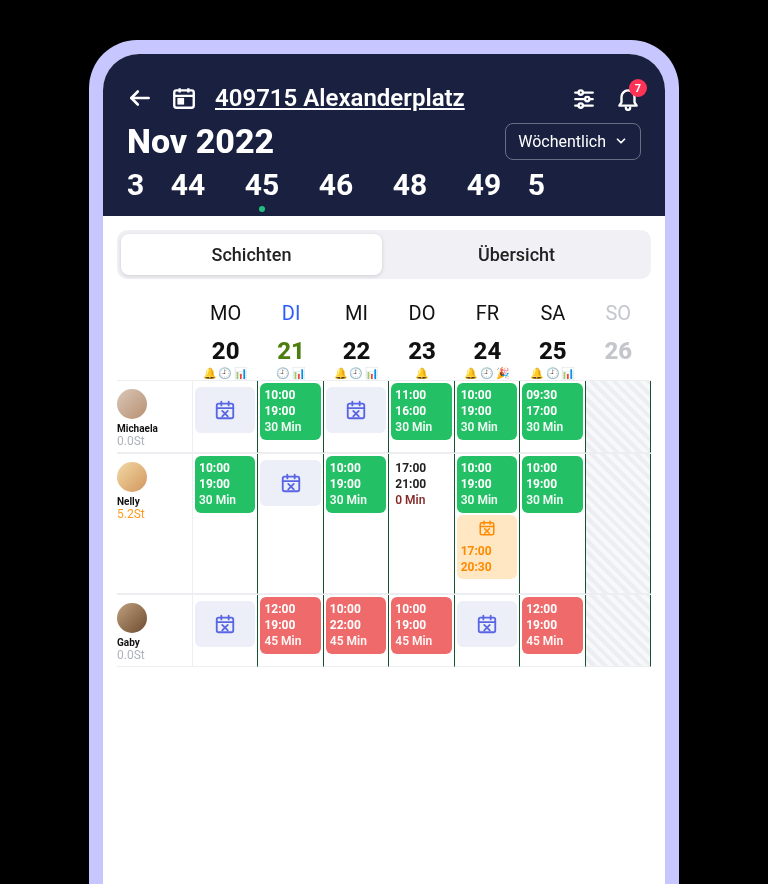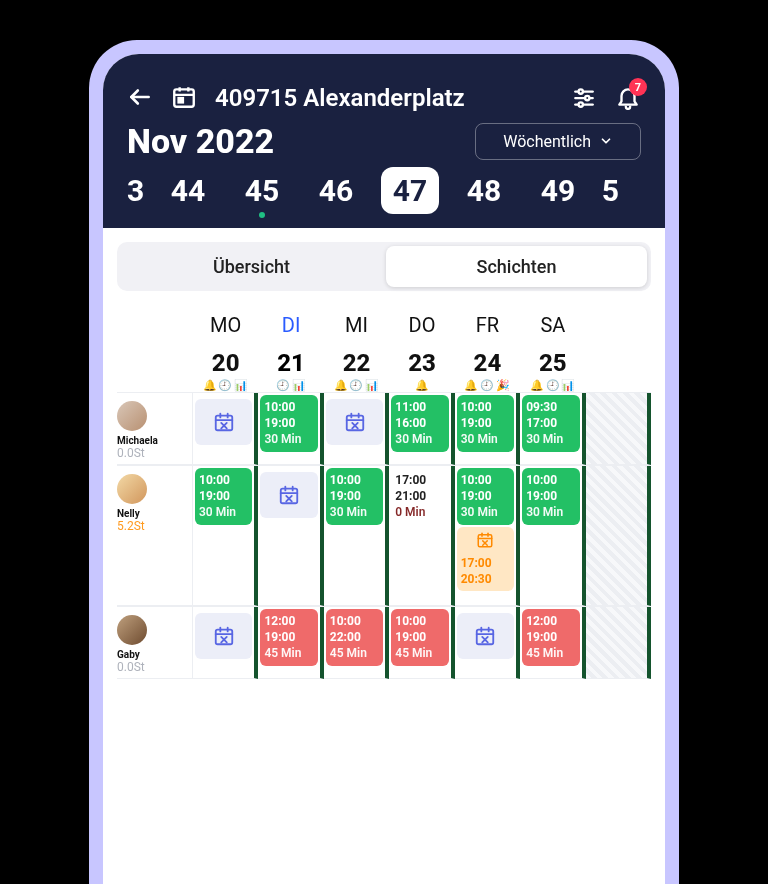--- a/index.html
+++ b/index.html
@@ -28,22 +28,23 @@
     overflow: hidden;
     background: #fff;
   }
   .header {
     background: #1a2140;
     color: #fff;
     padding: 30px 24px 0 24px;
   }
   .topbar {
     display: flex;
-    align-items: flex-start;
+    align-items: center;
     gap: 18px;
+    text-decoration: underline;
   }
   .title {
     font-size: 24px;
     font-weight: 600;
     flex: 1;
     white-space: nowrap;
   }
   .icon { display: inline-flex; align-items: center; justify-content: center; }
   .badge-wrap { position: relative; }
   .badge {
@@ -67,21 +68,21 @@
     justify-content: space-between;
     margin-top: 9px;
   }
   .month {
     font-size: 34px;
     font-weight: 800;
   }
   .view-switch {
     border: 1px solid rgba(255,255,255,0.35);
     border-radius: 8px;
-    padding: 8px 27px;
+    padding: 8px 12px;
     display: flex;
     align-items: center;
     gap: 8px;
     font-size: 16px;
     cursor: pointer;
   }
   .months-row {
     display: flex;
     font-size: 13px;
     font-weight: 700;
@@ -143,21 +144,21 @@
   }
   .day-header {
     display: grid;
     grid-template-columns: 76px repeat(7, 1fr);
     margin-top: 22px;
   }
   .day-col { text-align: center; }
   .day-abbr { font-size: 20px; font-weight: 400; color: #111; }
   .day-abbr.today { color: #2b5cff; }
   .day-num { font-size: 24px; font-weight: 800; margin-top: 12px; color: #111; }
-  .day-num.today { color: #000000; }
+  .day-num.today { color: #4d7c0f; }
   .day-num.dim { color: #c4c6cc; }
   .day-abbr.dim { color: #c4c6cc; }
   .day-icons {
     display: flex;
     justify-content: center;
     gap: 2px;
     margin-top: 2px;
     font-size: 11px;
   }
   .ic-bell { color: #ff3355; }
@@ -181,21 +182,21 @@
     width: 30px; height: 30px; border-radius: 50%;
     background: linear-gradient(135deg,#d9c7b8,#b89071);
     margin-bottom: 4px;
   }
   .avatar.n2 { background: linear-gradient(135deg,#f3d9a6,#d1965c); }
   .avatar.n3 { background: linear-gradient(135deg,#bfa07e,#6e4b2f); }
   .emp-name { font-size: 10px; font-weight: 700; color: #111; }
   .emp-hours { font-size: 12px; color: #aeb2bb; }
   .emp-hours.orange { color: #ff9a1f; }
   .cell {
-    border-right: 4px solid #14532d;
+    border-right: 1px solid #14532d;
     border-bottom: 1px solid #eceef2;
     padding: 2px;
     display: flex;
     flex-direction: column;
     gap: 2px;
     min-height: 72px;
   }
   .cell.stripes {
     background: repeating-linear-gradient(45deg,#f7f8fa,#f7f8fa 4px,#eceef2 4px,#eceef2 8px);
   }
@@ -281,31 +282,30 @@
           </span>
         </div>
       </div>
 
 
       <div class="weeks-row" id="weeks-row">
           <div class="wk-edge-l"><span>3</span></div>
           <div class="wk"><span>44</span></div>
           <div class="wk"><span>45</span><div class="dot"></div></div>
           <div class="wk"><span>46</span></div>
-          <div class="wk selected"><span>47</span></div>
           <div class="wk"><span>48</span></div>
           <div class="wk"><span>49</span></div>
           <div class="wk-edge-r"><span>5</span></div>
         </div>
     </div>
 
     <div class="body">
       <div class="tabs">
+        <div class="tab active">Schichten</div>
         <div class="tab">Übersicht</div>
-        <div class="tab active">Schichten</div>
       </div>
 
       <div class="day-header" id="day-header">
           <div></div>
           <div class="day-col">
             <div class="day-abbr">MO</div>
             <div class="day-num">20</div>
             <div class="day-icons">
               <span class="ic-bell">🔔</span>
               <span class="ic-clock">🕘</span>
@@ -346,20 +346,25 @@
             </div>
           </div>
           <div class="day-col">
             <div class="day-abbr">SA</div>
             <div class="day-num">25</div>
             <div class="day-icons">
               <span class="ic-bell">🔔</span>
               <span class="ic-clock">🕘</span>
               <span class="ic-bars">📊</span>
             </div>
+          </div>
+          <div class="day-col">
+            <div class="day-abbr dim">SO</div>
+            <div class="day-num dim">26</div>
+            <div class="day-icons"></div>
           </div>
         </div>
 
       <div id="grid">
           <div class="grid">
             <div class="emp">
               <div class="avatar n1"></div>
               <div class="emp-name">Michaela</div>
               <div class="emp-hours">0.0St</div>
             </div>

